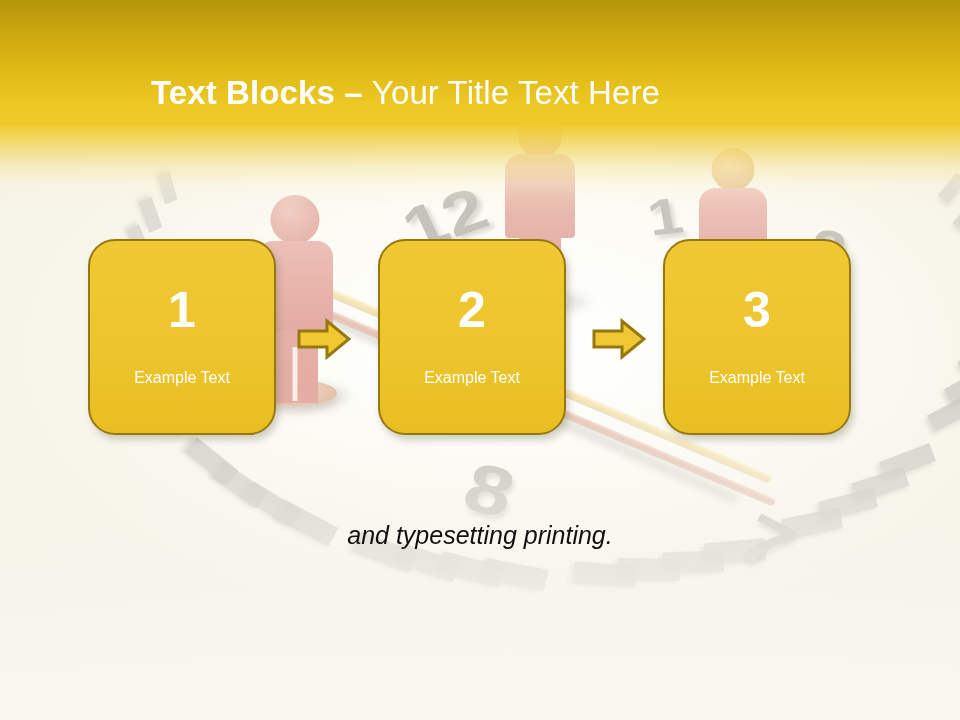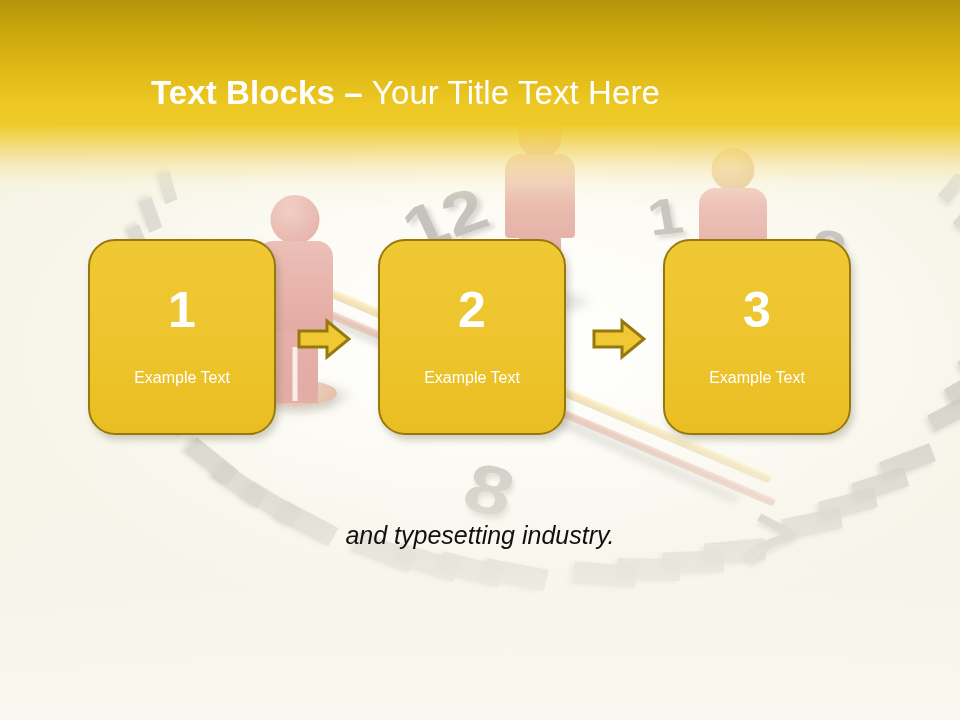--- a/index.html
+++ b/index.html
@@ -328,16 +328,16 @@
       <polygon points="2,13 30,13 30,3 52,21 30,39 30,29 2,29" fill="#EFC833" stroke="#96780F" stroke-width="3" stroke-linejoin="miter"></polygon>
     </svg>
   </div>
 
   <div class="step-box" id="box3">
     <div class="step-num">3</div>
     <div class="step-label">Example Text</div>
   </div>
 
   <div class="caption">
-    <div>and typesetting industry.</div>
+    <div>and typesetting printing.</div>
   </div>
 
 </div>
 
 </body></html>

